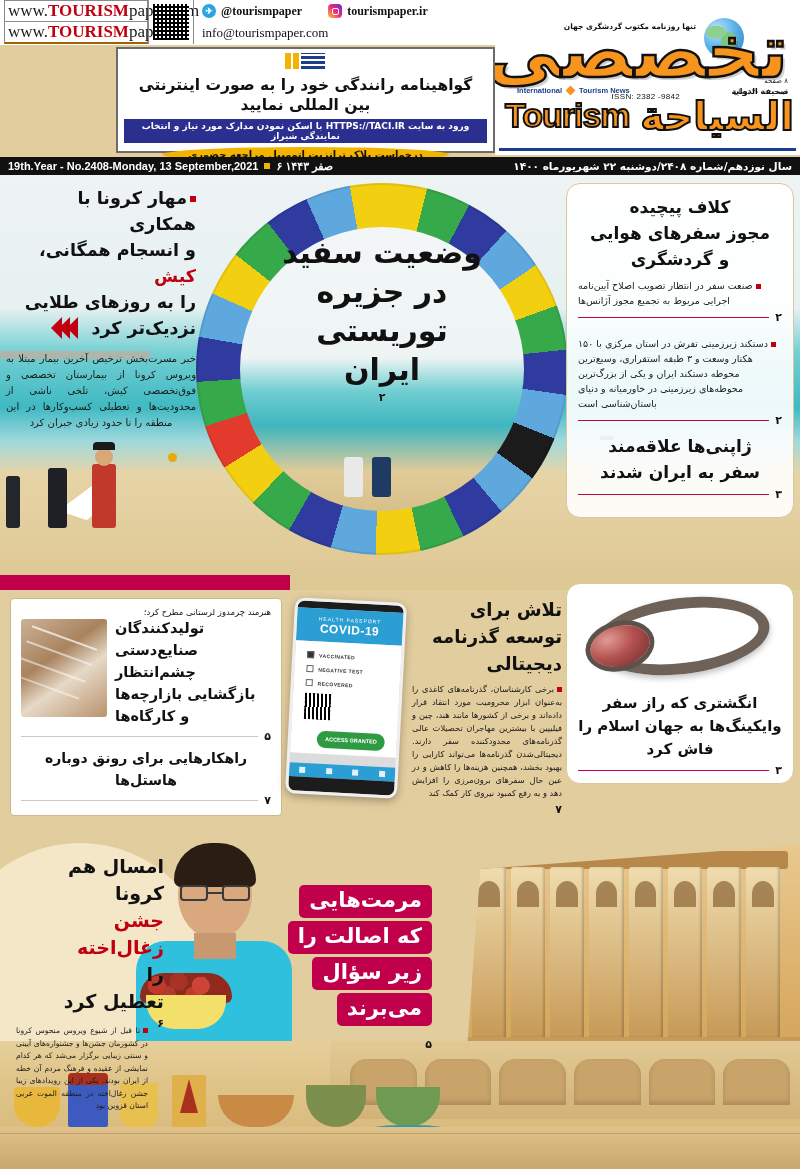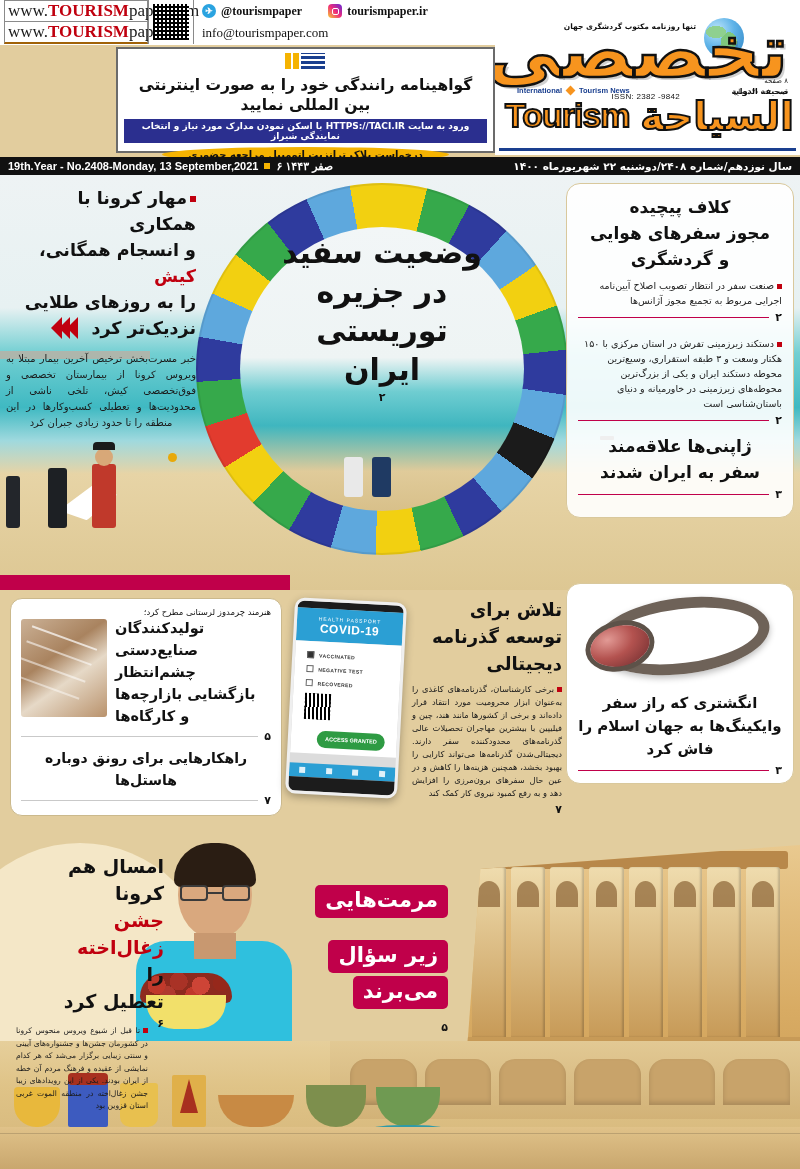--- a/index.html
+++ b/index.html
@@ -152,41 +152,41 @@
 
   
   .redbar { position:absolute; background:#c0004a; }
   .rb1 { top:400px; left:0; width:290px; height:15px; }
 
   
   .rightcol { position:absolute; top:8px; right:6px; width:228px; background:rgba(255,255,255,.90);
       border:1px solid #d9c89c; border-radius:14px; padding:10px 11px; z-index:8; }
   .rc-item { padding-bottom:6px; }
   .rc-item h3 { font-size:17px; font-weight:bold; color:#111; line-height:26px; text-align:center; }
-  .rc-item .sub { margin-top:6px; font-size:9.5px; line-height:15px; color:#1a1a1a; text-align:right; }
+  .rc-item .sub { margin-top:6px; font-size:9.5px; line-height:15px; color:#1a1a1a; text-align:left; }
   .rc-item .sub .bl { display:inline-block; width:5px;height:5px;background:#c0000f;vertical-align:middle;margin-left:3px; }
   .rc-foot { display:flex; align-items:center; gap:6px; margin-top:3px; }
   .rc-foot .pg { font-size:11px; font-weight:bold; color:#111; }
   .rc-foot .line { flex:1; height:1.5px; background:#c0004a; }
 
   
   .ringcard { position:absolute; top:408px; right:6px; width:228px; background:#fff;
       border:1px solid #d9c89c; border-radius:14px; padding:8px 11px 6px; z-index:8; }
   .ringphoto { height:96px; position:relative; }
   .ringphoto .band { position:absolute; top:6px; left:16px; width:176px; height:76px; border-radius:50%;
       border:11px solid #6e6258; background:transparent; transform:rotate(-7deg);
       box-shadow:inset 0 2px 4px rgba(255,255,255,.35), 0 3px 6px rgba(0,0,0,.25); }
   .ringphoto .gem { position:absolute; top:34px; left:12px; width:60px; height:40px; border-radius:50%;
       background:radial-gradient(ellipse at 32% 28%, #e29a95 0%, #b3524f 45%, #6d2c2e 100%); transform:rotate(-14deg);
       box-shadow:0 0 0 5px #5d5249, 0 2px 4px rgba(0,0,0,.4); }
   .ringcard h3 { font-size:15px; font-weight:bold; color:#111; line-height:23px; text-align:center; margin-top:4px; }
 
   
   .midband { position:absolute; top:415px; left:0; width:800px; height:245px; background:#e2cd9e; }
-  .handicraft { position:absolute; top:8px; left:10px; width:272px; background:#fff; border:1px solid #cbb98c; border-radius:12px; padding:8px 10px; }
+  .handicraft { position:absolute; top:8px; left:10px; width:272px; background:#fff; border:1px solid #cbb98c; border-radius:4px; padding:8px 10px; }
   .handicraft .kicker { font-size:8.5px; color:#111; text-align:right; }
   .hc-body { display:flex; gap:8px; align-items:flex-start; }
   .hc-txt { flex:1; }
   .hc-txt h3 { font-size:14.5px; font-weight:bold; color:#111; line-height:22px; text-align:left; }
   .hc-img { width:86px; height:98px; border-radius:3px; flex-shrink:0; margin-top:2px;
       background:linear-gradient(145deg,#cbb196 0%,#a9835f 38%,#e6d9c7 60%,#b9926c 100%); position:relative; overflow:hidden; }
   .hc-img::after { content:""; position:absolute; left:10%; top:18%; width:80%; height:2px; background:rgba(255,255,255,.7); transform:rotate(20deg);
       box-shadow:0 16px 0 rgba(255,255,255,.55), 0 34px 0 rgba(255,255,255,.5), 0 52px 0 rgba(255,255,255,.45); }
   .hc-foot { display:flex; align-items:center; gap:6px; margin-top:3px; }
   .hc-foot .pg { font-size:11px;font-weight:bold;color:#111; }
@@ -224,21 +224,21 @@
   .bottom { position:absolute; top:660px; left:0; width:800px; height:334px; background:#e2cd9e; overflow:hidden; }
   .windcatcher { position:absolute; top:10px; right:0; width:340px; height:300px;
       background:linear-gradient(180deg,#e9c98f 0%,#d8ab63 55%,#c89a54 100%); clip-path:polygon(6% 8%,100% 0,100% 100%,0 100%); }
   .windcatcher .cols { position:absolute; top:22px; left:12px; right:20px; height:170px; display:flex; gap:5px; }
   .windcatcher .cols i { flex:1; background:linear-gradient(180deg,#efdcae,#c79a57); border-radius:3px 3px 0 0;
       box-shadow:inset -2px 0 2px rgba(0,0,0,.18); position:relative; }
   .windcatcher .cols i::after { content:""; position:absolute; top:14px; left:18%; right:18%; height:26px;
       background:#8a6334; border-radius:50% 50% 0 0; opacity:.7; }
   .windcatcher .cap { position:absolute; top:6px; left:6px; right:12px; height:18px; background:#b8884a; border-radius:3px; }
   .windcatcher .base { position:absolute; top:192px; left:0; right:0; height:22px; background:#c79a57; }
-  .wc-head { position:absolute; top:50px; left:248px; width:200px; text-align:right; z-index:4; }
+  .wc-head { position:absolute; top:50px; left:232px; width:200px; text-align:right; z-index:4; }
   .wc-head span { display:inline-block; background:#c0004a; color:#fff; font-size:21px; font-weight:bold;
       padding:2px 10px 4px; border-radius:5px; line-height:27px; margin-bottom:3px; }
   .wc-head .pg { display:block; color:#111; background:none; font-size:11px; padding:0; margin-top:2px; }
 
   .pomeg { position:absolute; top:0; left:0; width:300px; height:334px; }
   .pomeg .circ { position:absolute; top:8px; left:-54px; width:268px; height:268px; border-radius:50%; background:#f4e7c7; }
   .boy { position:absolute; top:6px; left:130px; width:168px; height:250px; }
   .boy .shirt { position:absolute; bottom:0; left:6px; width:156px; height:150px; background:#2fc0de; border-radius:30px 30px 6px 6px; }
   .boy .head { position:absolute; top:10px; left:48px; width:74px; height:88px; border-radius:38px/46px; background:#d9a87e; }
   .boy .hair { position:absolute; top:2px; left:44px; width:82px; height:44px; border-radius:42px 42px 8px 8px; background:#2a1d13; }
@@ -562,21 +562,21 @@
             <i></i>
             <i></i>
             <i></i>
             <i></i>
             <i></i>
           </div>
         <div class="base"></div>
       </div>
       <div class="wc-head">
         <span>مرمت‌هایی</span><br>
-        <br>
+        <span>که اصالت را</span><br>
         <span>زیر سؤال</span><br>
         <span>می‌برند</span>
         <span class="pg">۵</span>
       </div>
 
       <div class="pomeg">
         <div class="circ"></div>
         <div class="boy">
           <div class="shirt"></div>
           <div class="head"></div>

